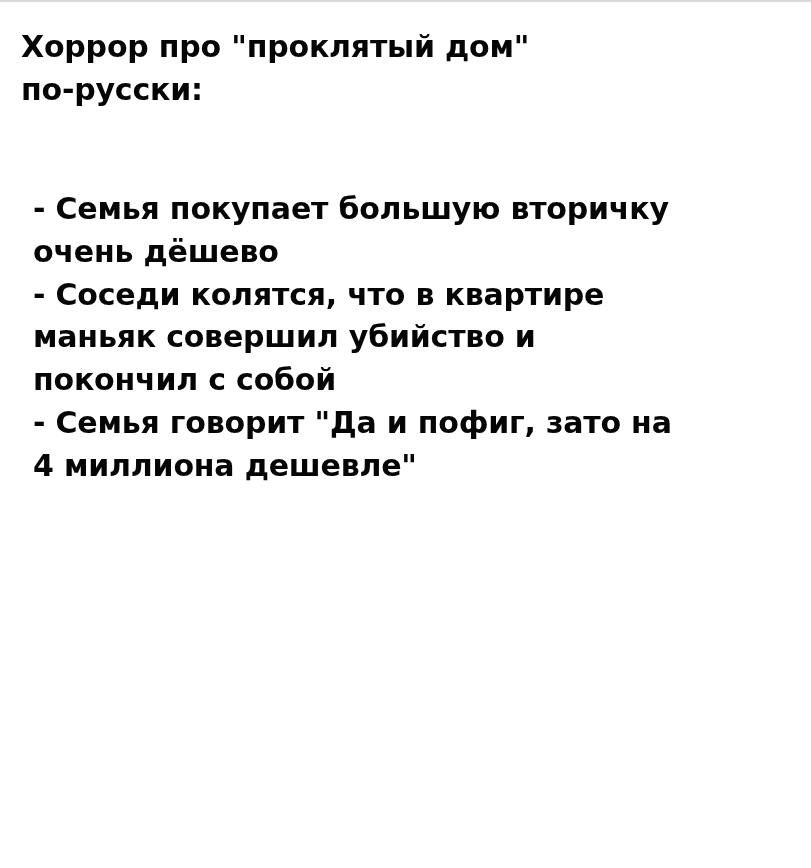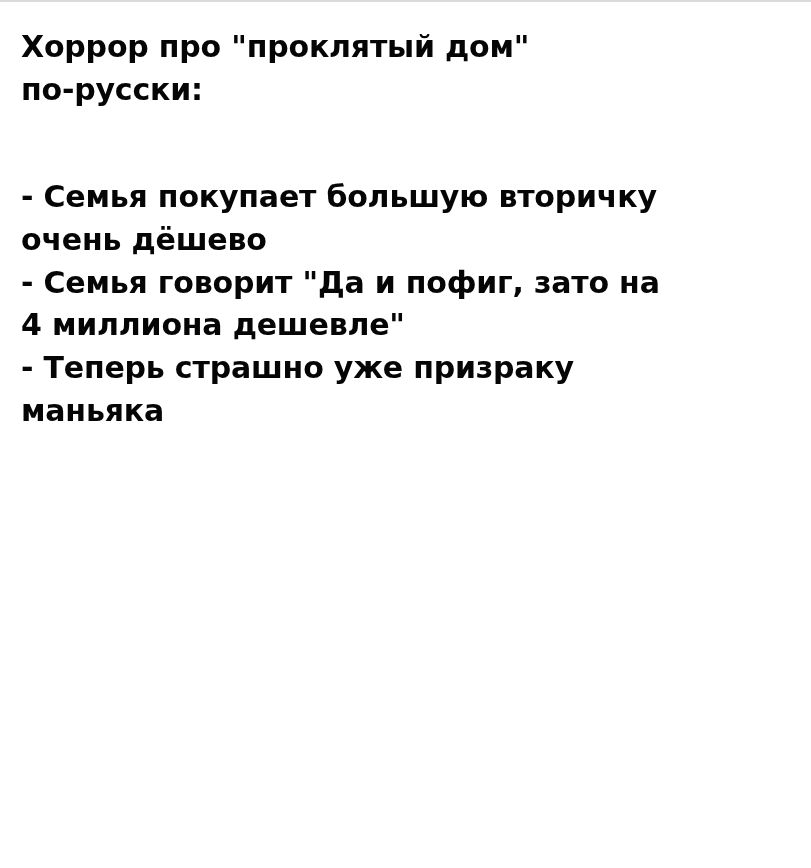--- a/index.html
+++ b/index.html
@@ -43,21 +43,21 @@
     line-height: 1.43;
     letter-spacing: -0.2px;
     white-space: pre-line;
     margin: 0;
     color: #050505;
   }
   .gap {
     height: 64px;
   }
   .joke-list {
-    margin: 0;
+    margin: 12px;
     padding: 0;
     list-style: none;
   }
   .joke-list li {
     font-size: 30px;
     font-weight: bold;
     line-height: 1.43;
     letter-spacing: -0.2px;
     margin: 0;
     color: #050505;
@@ -74,20 +74,21 @@
   <div class="content">
 
     <p class="joke-title">Хоррор про "проклятый дом"
 по-русски:</p>
 
     <div class="gap"></div>
 
     <ul class="joke-list">
       <li>- Семья покупает большую вторичку
 очень дёшево</li>
+      <li>- Соседи колятся, что в квартире
+маньяк совершил убийство и
+покончил с собой</li>
       <li>- Семья говорит "Да и пофиг, зато на
 4 миллиона дешевле"</li>
-      <li>- Теперь страшно уже призраку
-маньяка</li>
     </ul>
 
   </div>
 </div>
 
 </body></html>

